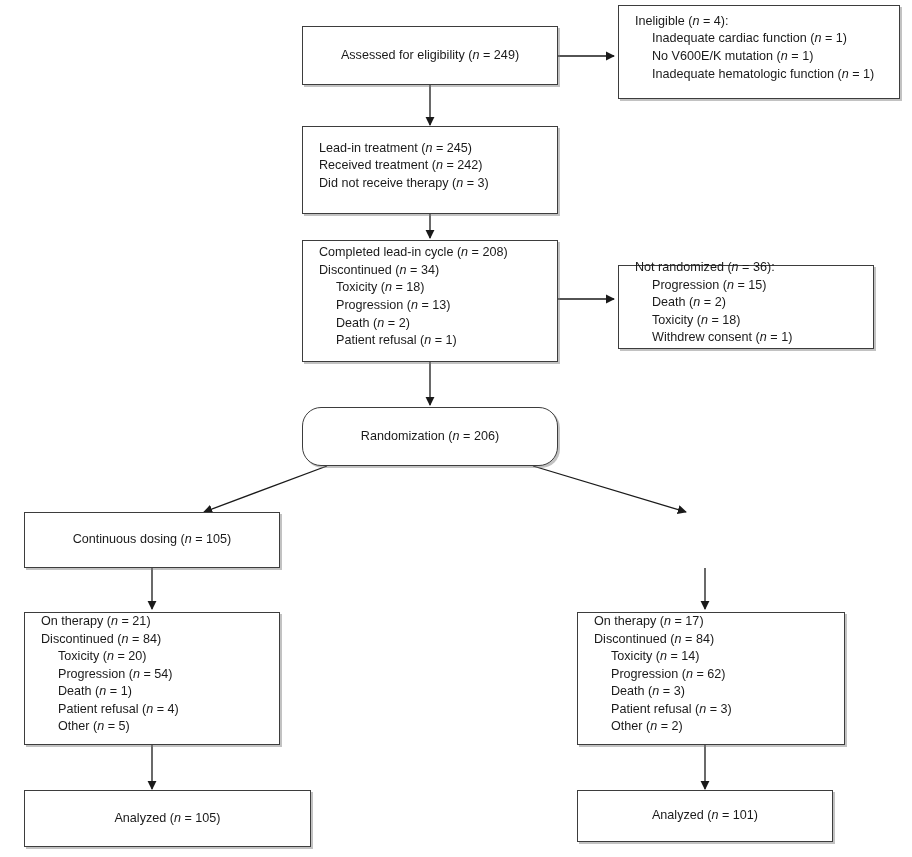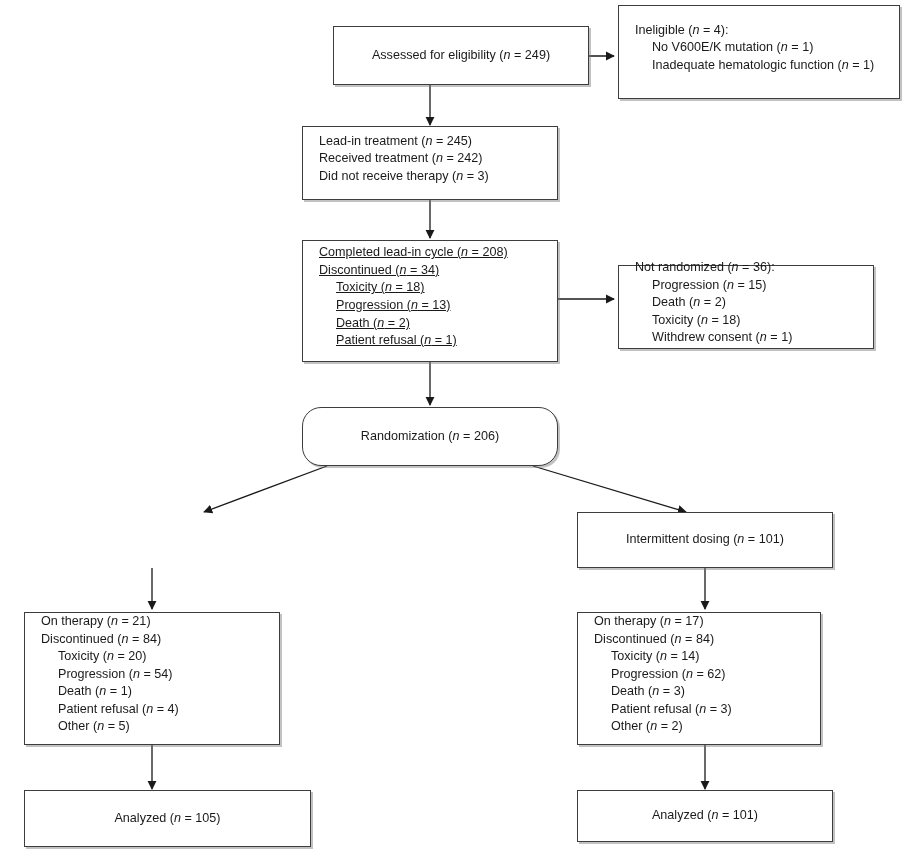--- a/index.html
+++ b/index.html
@@ -93,43 +93,44 @@
 
     <line x1="152" y1="568" x2="152" y2="609" stroke="#1a1a1a" stroke-width="1.3" marker-end="url(#arrow)"></line>
 
     <line x1="705" y1="568" x2="705" y2="609" stroke="#1a1a1a" stroke-width="1.3" marker-end="url(#arrow)"></line>
 
     <line x1="152" y1="745" x2="152" y2="789" stroke="#1a1a1a" stroke-width="1.3" marker-end="url(#arrow)"></line>
 
     <line x1="705" y1="745" x2="705" y2="789" stroke="#1a1a1a" stroke-width="1.3" marker-end="url(#arrow)"></line>
   </svg>
 
-  <div class="node centered" style="left:302px; top:26px; width:256px; height:59px;margin-left:31px;">
+  <div class="node centered" style="left:302px; top:26px; width:256px; height:59px;">
     <div class="inner">
         <div class="line"><span>Assessed for eligibility (<span class="nital">n</span> = 249)</span></div>
       </div>
   </div>
 
   <div class="node listbox" style="left:618px; top:5px; width:282px; height:94px;">
     <div class="inner">
         <div class="line"><span>Ineligible (<span class="nital">n</span> = 4):</span></div>
+        <div class="line indent"><span>Inadequate cardiac function (<span class="nital">n</span> = 1)</span></div>
         <div class="line indent"><span>No V600E/K mutation (<span class="nital">n</span> = 1)</span></div>
         <div class="line indent"><span>Inadequate hematologic function (<span class="nital">n</span> = 1)</span></div>
       </div>
   </div>
 
-  <div class="node listbox" style="left:302px; top:126px; width:256px; height:74px;">
+  <div class="node listbox" style="left:302px; top:126px; width:256px; height:88px;">
     <div class="inner">
         <div class="line"><span>Lead-in treatment (<span class="nital">n</span> = 245)</span></div>
         <div class="line"><span>Received treatment (<span class="nital">n</span> = 242)</span></div>
         <div class="line"><span>Did not receive therapy (<span class="nital">n</span> = 3)</span></div>
       </div>
   </div>
 
-  <div class="node listbox" style="left:302px; top:240px; width:256px; height:122px;text-decoration:underline;">
+  <div class="node listbox" style="left:302px; top:240px; width:256px; height:122px;">
     <div class="inner">
         <div class="line"><span>Completed lead-in cycle (<span class="nital">n</span> = 208)</span></div>
         <div class="line"><span>Discontinued (<span class="nital">n</span> = 34)</span></div>
         <div class="line indent"><span>Toxicity (<span class="nital">n</span> = 18)</span></div>
         <div class="line indent"><span>Progression (<span class="nital">n</span> = 13)</span></div>
         <div class="line indent"><span>Death (<span class="nital">n</span> = 2)</span></div>
         <div class="line indent"><span>Patient refusal (<span class="nital">n</span> = 1)</span></div>
       </div>
   </div>
 
@@ -142,40 +143,40 @@
         <div class="line indent"><span>Withdrew consent (<span class="nital">n</span> = 1)</span></div>
       </div>
   </div>
 
   <div class="node centered" style="left:302px; top:407px; width:256px; height:59px;border-radius:19px;">
     <div class="inner">
         <div class="line"><span>Randomization (<span class="nital">n</span> = 206)</span></div>
       </div>
   </div>
 
-
-  <div class="node centered" style="left:577px; top:512px; width:256px; height:56px;">
+  <div class="node centered" style="left:24px; top:512px; width:256px; height:56px;">
     <div class="inner">
-        <div class="line"><span>Intermittent dosing (<span class="nital">n</span> = 101)</span></div>
+        <div class="line"><span>Continuous dosing (<span class="nital">n</span> = 105)</span></div>
       </div>
   </div>
+
 
   <div class="node listbox" style="left:24px; top:612px; width:256px; height:133px;">
     <div class="inner">
         <div class="line"><span>On therapy (<span class="nital">n</span> = 21)</span></div>
         <div class="line"><span>Discontinued (<span class="nital">n</span> = 84)</span></div>
         <div class="line indent"><span>Toxicity (<span class="nital">n</span> = 20)</span></div>
         <div class="line indent"><span>Progression (<span class="nital">n</span> = 54)</span></div>
         <div class="line indent"><span>Death (<span class="nital">n</span> = 1)</span></div>
         <div class="line indent"><span>Patient refusal (<span class="nital">n</span> = 4)</span></div>
         <div class="line indent"><span>Other (<span class="nital">n</span> = 5)</span></div>
       </div>
   </div>
 
-  <div class="node listbox" style="left:577px; top:612px; width:244px; height:133px;">
+  <div class="node listbox" style="left:577px; top:612px; width:268px; height:133px;">
     <div class="inner">
         <div class="line"><span>On therapy (<span class="nital">n</span> = 17)</span></div>
         <div class="line"><span>Discontinued (<span class="nital">n</span> = 84)</span></div>
         <div class="line indent"><span>Toxicity (<span class="nital">n</span> = 14)</span></div>
         <div class="line indent"><span>Progression (<span class="nital">n</span> = 62)</span></div>
         <div class="line indent"><span>Death (<span class="nital">n</span> = 3)</span></div>
         <div class="line indent"><span>Patient refusal (<span class="nital">n</span> = 3)</span></div>
         <div class="line indent"><span>Other (<span class="nital">n</span> = 2)</span></div>
       </div>
   </div>

